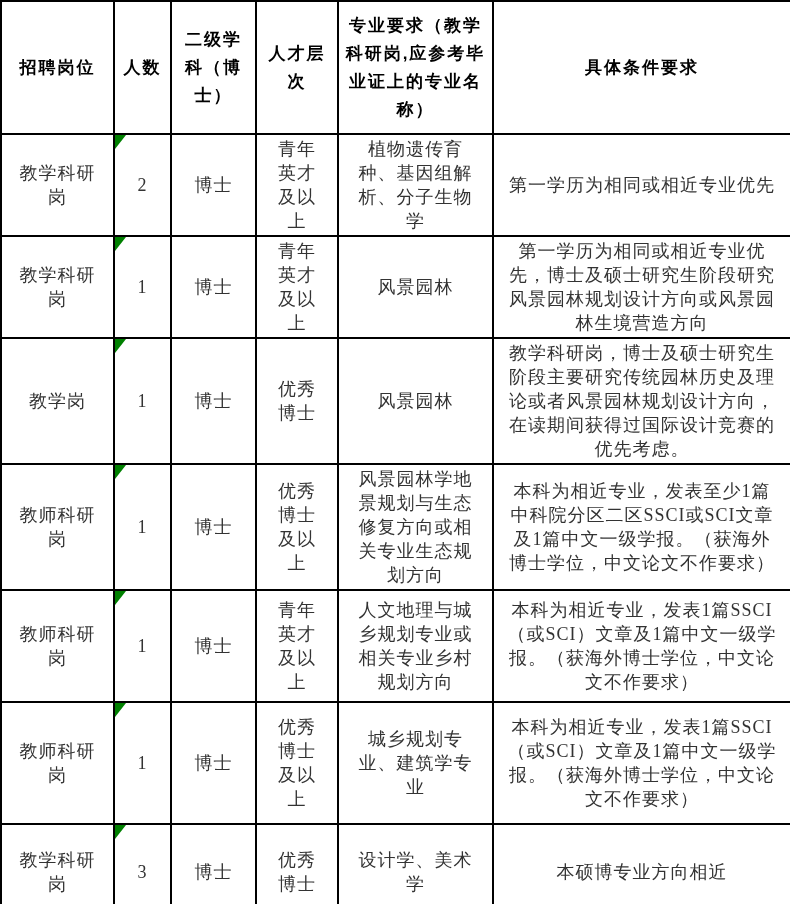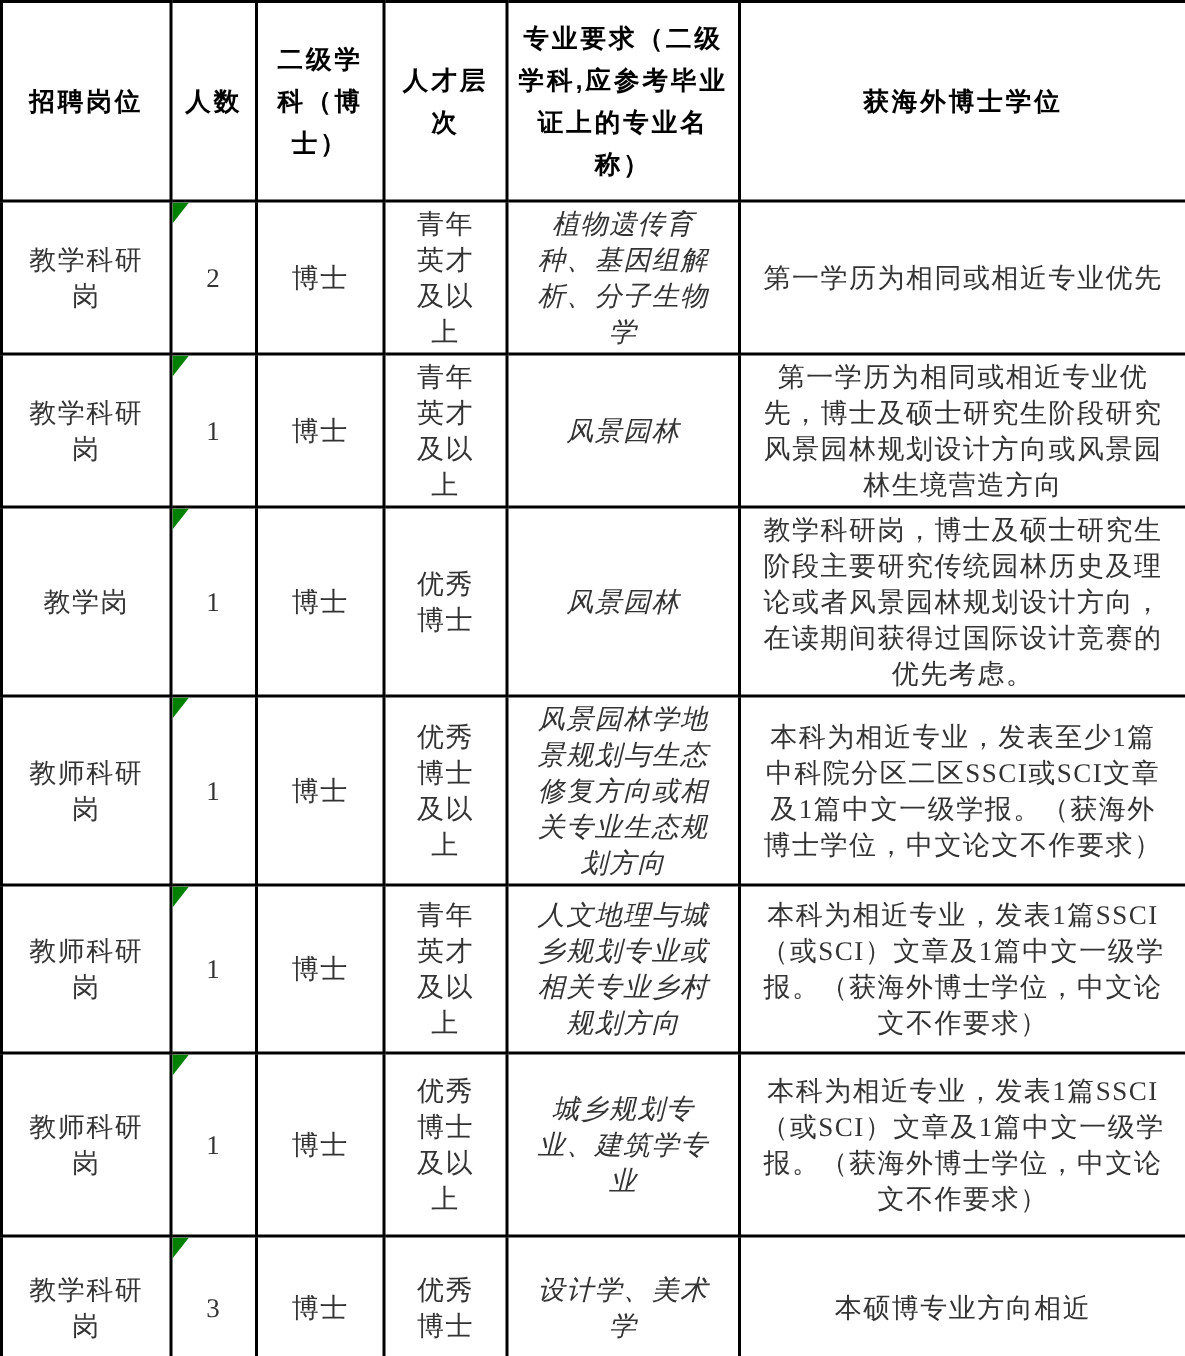--- a/index.html
+++ b/index.html
@@ -37,21 +37,21 @@
     color: #000000;
     letter-spacing: 2px;
     line-height: 28px;
     padding: 2px 4px;
     font-family: "Liberation Sans", "DejaVu Sans", sans-serif;
     font-size: 17px;
   }
   td.c1 { padding: 2px 3px; }
   td.c2 { position: relative; }
   td.c4 { text-align: left; padding: 2px 6px; }
-  td.c5 { padding: 2px 5px; font-style: italic; }
+  td.c5 { padding: 2px 5px; }
   td.c6 { padding: 2px 10px; }
   .flag {
     position: absolute;
     top: 0;
     left: 0;
     width: 0;
     height: 0;
     border-top: 14px solid #008000;
     border-right: 11px solid transparent;
   }
@@ -76,22 +76,22 @@
       <col style="width:82px">
       <col style="width:155px">
       <col style="width:298px">
     </colgroup>
     <thead>
       <tr class="hdr">
         <th>招聘岗位</th>
         <th>人数</th>
         <th>二级学科（博士）</th>
         <th>人才层次</th>
-        <th>专业要求（二级学科,应参考毕业证上的专业名称）</th>
-        <th>获海外博士学位</th>
+        <th>专业要求（教学科研岗,应参考毕业证上的专业名称）</th>
+        <th>具体条件要求</th>
       </tr>
     </thead>
     <tbody>
       <tr class="row0">
         <td class="c1">教学科研岗</td>
         <td class="c2"><span class="flag"></span><span>2</span></td>
         <td class="c3">博士</td>
         <td class="c4">青年英才及以上</td>
         <td class="c5">植物遗传育种、基因组解析、分子生物学</td>
         <td class="c6">第一学历为相同或相近专业优先</td>

